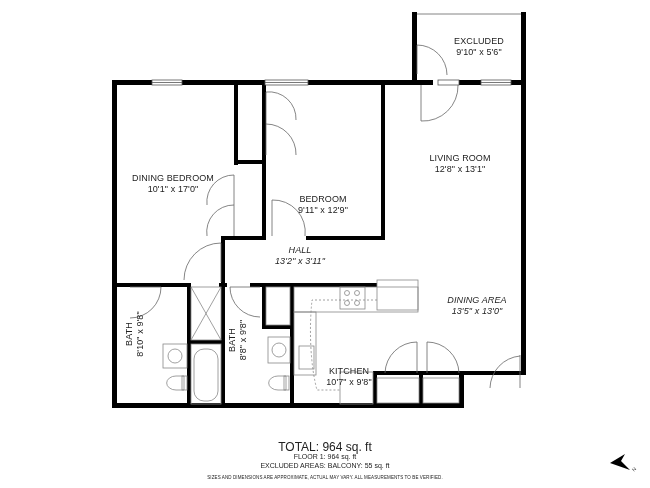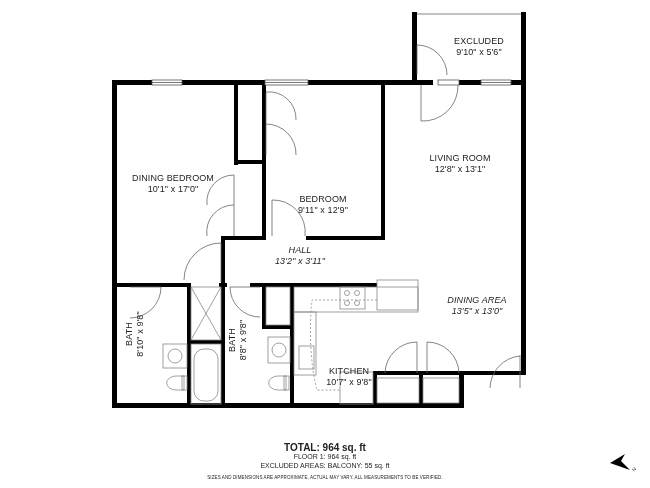--- a/index.html
+++ b/index.html
@@ -3,21 +3,21 @@
   <meta charset="utf-8">
   <style>
     html, body { margin: 0; padding: 0; background: #ffffff; }
     body { width: 650px; height: 488px; position: relative; overflow: hidden; font-family: "Liberation Sans", sans-serif; }
     svg.plan { position: absolute; left: 0; top: 0; width: 650px; height: 488px; }
     .room-label { position: absolute; text-align: center; color: #222; font-size: 9px; line-height: 11px; letter-spacing: 0.1px; }
     .room-label .nm { display: block; }
     .room-label .dim { display: block; }
     .rot { transform: rotate(-90deg); transform-origin: center center; white-space: nowrap; }
     .summary { position: absolute; left: 0; width: 650px; text-align: center; color: #222; }
-    .summary .total { font-weight: bold; font-size: 10px; line-height: 9px; }
+    .summary .total { font-weight: normal; font-size: 12px; line-height: 9px; }
     .summary .line { font-size: 7px; line-height: 9px; }
     .summary .disclaimer { font-size: 4.5px; line-height: 6px; margin-top: 5px; letter-spacing: 0.1px; }
     .compass { position: absolute; left: 608px; top: 450px; width: 30px; height: 26px; }
   </style>
 </head>
 <body>
 
 <svg class="plan" viewBox="0 0 650 488" xmlns="http://www.w3.org/2000/svg">
 
   <g fill="#000">

